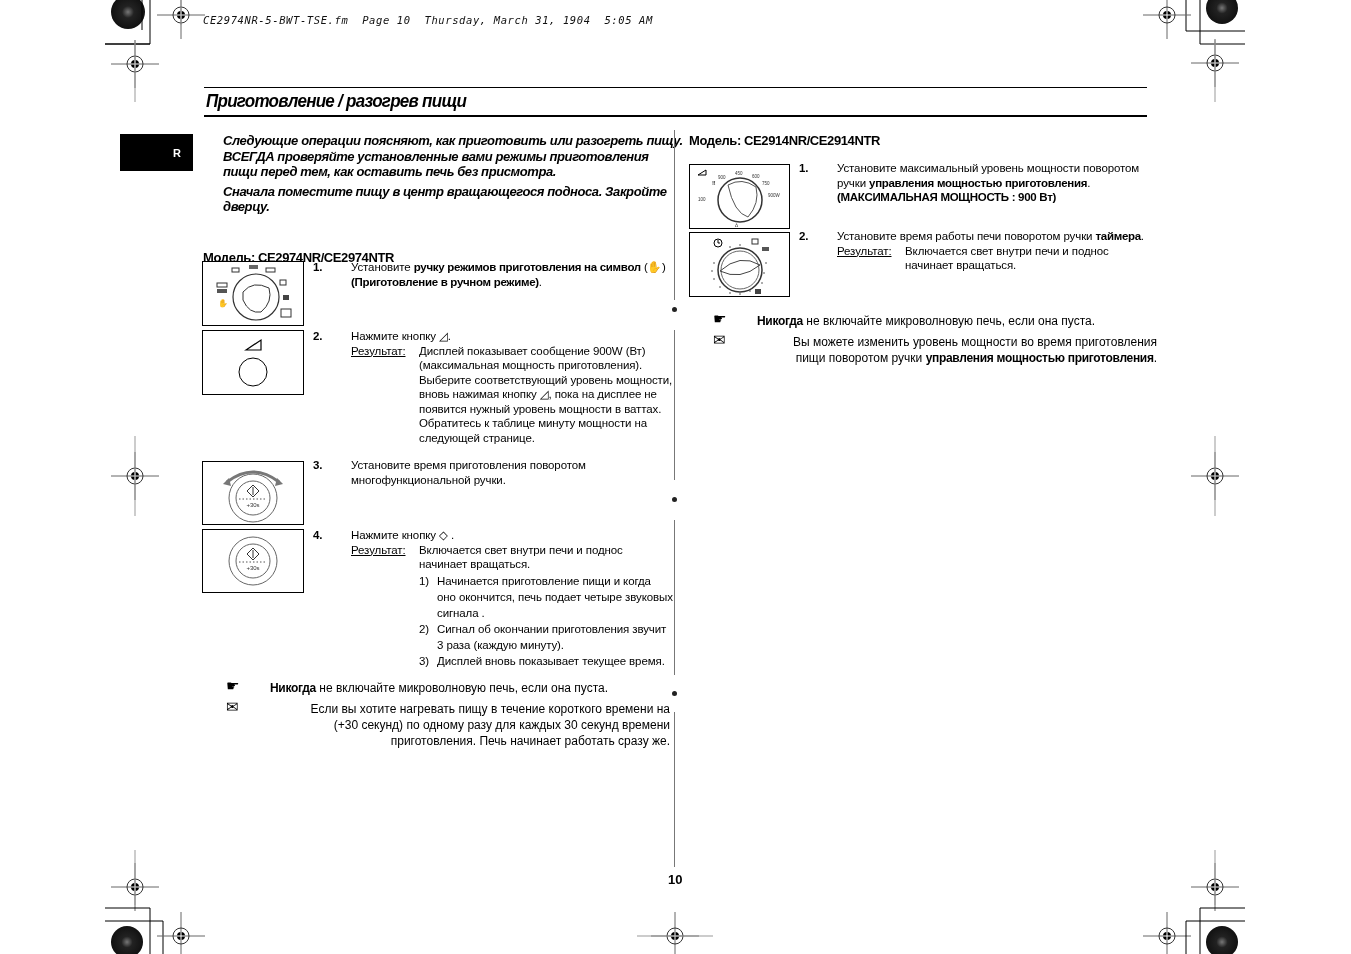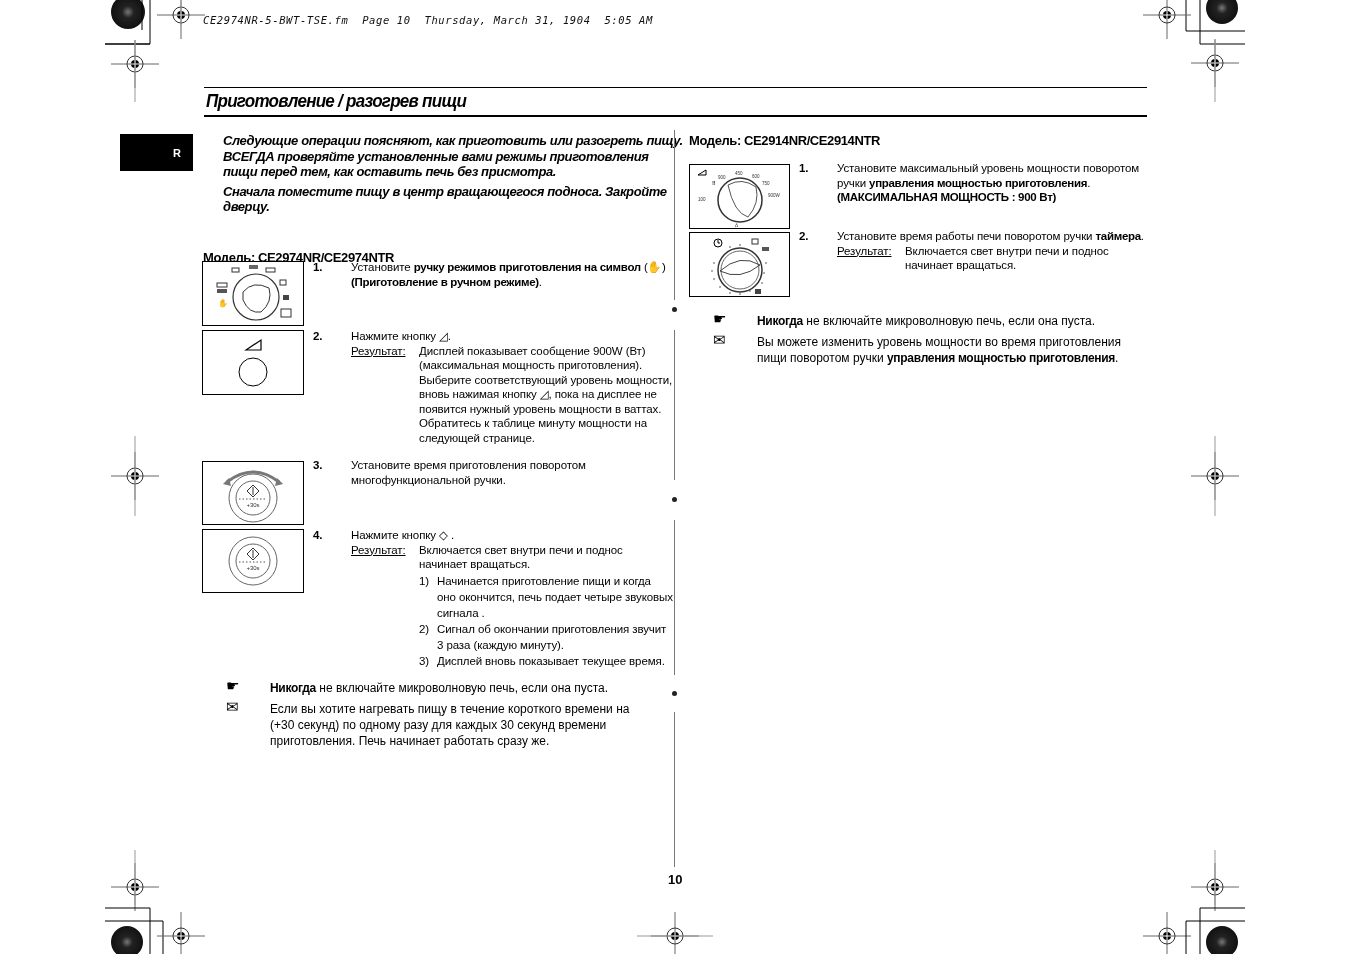--- a/index.html
+++ b/index.html
@@ -16,21 +16,21 @@
   .model { font-size:13px; font-weight:bold; letter-spacing:-0.4px; }
   .fig { border:1px solid #000; background:#fff; }
   .step { font-size:11.5px; line-height:14.5px; letter-spacing:-0.1px; }
   .step .num { position:absolute; left:0; top:0; font-weight:bold; }
   .step .body { position:absolute; left:38px; top:0; }
   .res-label { text-decoration:underline; position:absolute; left:0; }
   .res-text { position:absolute; left:68px; }
   .b { font-weight:bold; letter-spacing:-0.3px; }
   .note { font-size:12px; line-height:16px; }
   .note .ico { position:absolute; left:0; top:-2px; font-size:15px; }
-  .note .txt { position:absolute; left:44px; top:0; }
+  .note .txt { position:absolute; left:44px; top:0;text-align:right; }
   .sublist .it { position:relative; padding-left:18px; }
   .sublist .it .n { position:absolute; left:0; }
   .vline { width:1px; background:#777; }
   .dot { width:5px; height:5px; border-radius:50%; background:#222; }
   .pagenum { left:668px; top:872px; font-size:13px; font-weight:bold; }
   svg { display:block; }
 </style>
 </head>
 <body>
 

